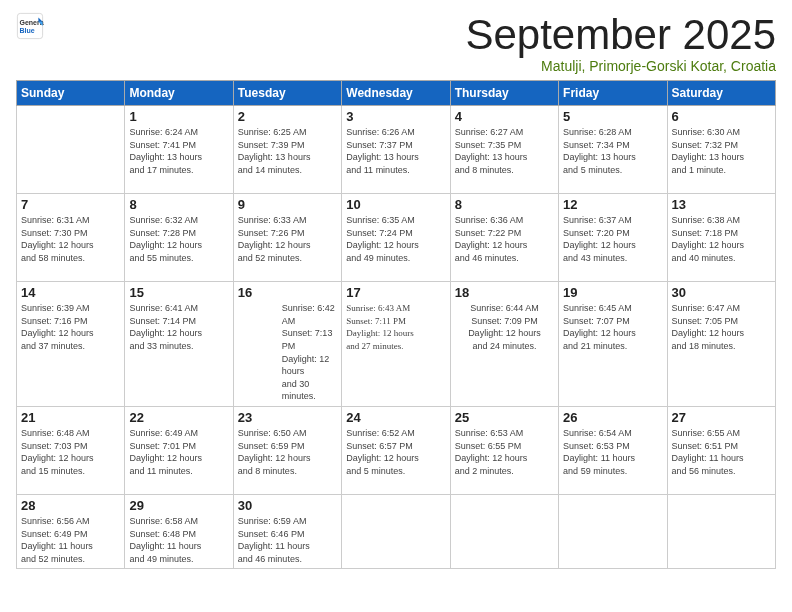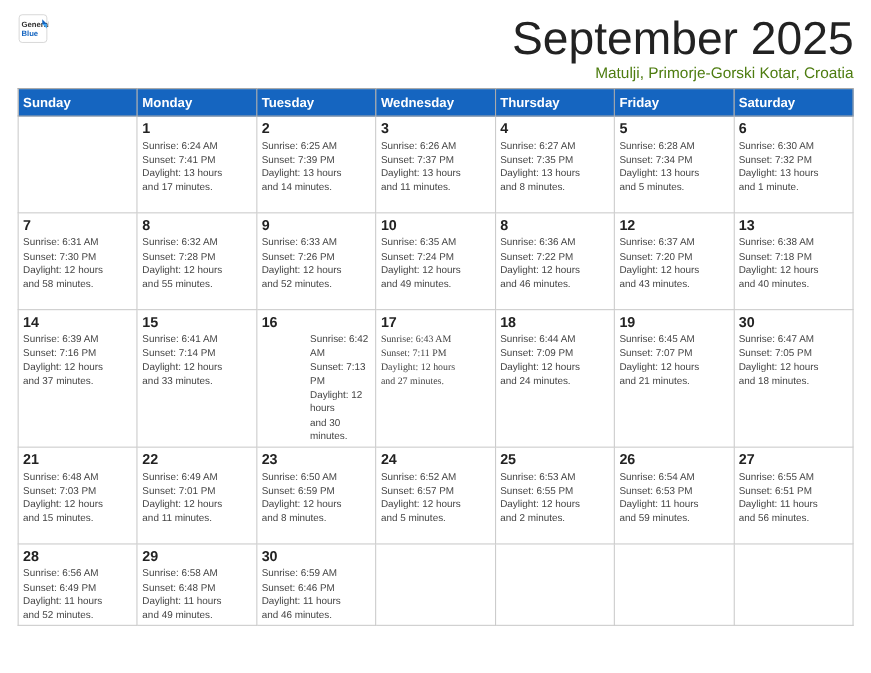--- a/index.html
+++ b/index.html
@@ -240,21 +240,21 @@
           </td>
           <td>
             <span class="day-num">17</span>
             <div class="day-info" style="white-space: pre-line; font-family: Liberation Serif, serif;">Sunrise: 6:43 AM
 Sunset: 7:11 PM
 Daylight: 12 hours
 and 27 minutes.</div>
           </td>
           <td>
             <span class="day-num">18</span>
-            <div class="day-info" style="white-space: pre-line;">Sunrise: 6:44 AM
+            <div class="day-info" style="white-space: pre-line; text-align: center;">Sunrise: 6:44 AM
 Sunset: 7:09 PM
 Daylight: 12 hours
 and 24 minutes.</div>
           </td>
           <td>
             <span class="day-num">19</span>
             <div class="day-info" style="white-space: pre-line;">Sunrise: 6:45 AM
 Sunset: 7:07 PM
 Daylight: 12 hours
 and 21 minutes.</div>

